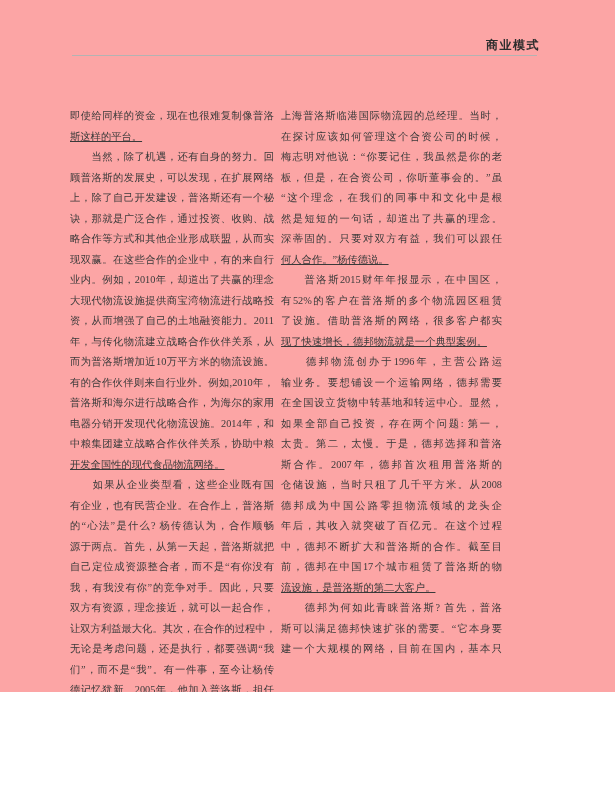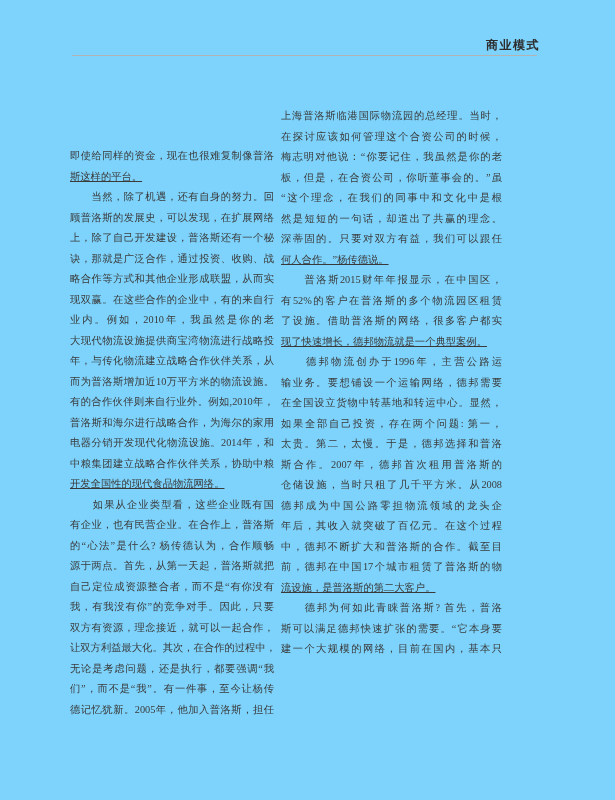--- a/index.html
+++ b/index.html
@@ -4,22 +4,22 @@
 <style>
   * { margin: 0; padding: 0; box-sizing: border-box; }
   html, body { width: 615px; height: 800px; }
   body {
     background: #ffffff;
     font-family: "Liberation Serif", "DejaVu Serif", serif;
   }
   .page {
     position: relative;
     width: 615px;
-    height: 800px;
-    background: #7dd3fc;
+    height: 692px;
+    background: #fca5a5;
     overflow: hidden;
     color: #3a3a3a;
   }
   .header-title {
     position: absolute;
     top: 37px;
     left: 0;
     width: 540px;
     text-align: right;
     font-family: "Liberation Sans", "DejaVu Sans", sans-serif;
@@ -35,21 +35,21 @@
     width: 465px;
     height: 1px;
     background: #b3b3b3;
   }
   .column {
     position: absolute;
     top: 106px;
     font-size: 10.3px;
     color: #3a3a3a;
   }
-  .col-left  { left: 70px;  width: 204px; margin-top: 40px; }
+  .col-left  { left: 70px;  width: 204px; }
   .col-right { left: 281px; width: 221px; }
   .line {
     height: 20.5px;
     line-height: 20.5px;
     text-align: justify;
     text-align-last: justify;
     white-space: nowrap;
   }
   .line.para-end {
     text-align-last: left;
@@ -65,22 +65,23 @@
 
   <div class="column col-left" id="col-left">
       <div class="line">即使给同样的资金，现在也很难复制像普洛</div>
       <div class="line para-end">斯这样的平台。</div>
       <div class="line">　　当然，除了机遇，还有自身的努力。回</div>
       <div class="line">顾普洛斯的发展史，可以发现，在扩展网络</div>
       <div class="line">上，除了自己开发建设，普洛斯还有一个秘</div>
       <div class="line">诀，那就是广泛合作，通过投资、收购、战</div>
       <div class="line">略合作等方式和其他企业形成联盟，从而实</div>
       <div class="line">现双赢。在这些合作的企业中，有的来自行</div>
-      <div class="line">业内。例如，2010年，我虽然是你的老</div>
+      <div class="line">业内。例如，2010年，却道出了共赢的理念</div>
       <div class="line">大现代物流设施提供商宝湾物流进行战略投</div>
+      <div class="line">资，从而增强了自己的土地融资能力。2011</div>
       <div class="line">年，与传化物流建立战略合作伙伴关系，从</div>
       <div class="line">而为普洛斯增加近10万平方米的物流设施。</div>
       <div class="line">有的合作伙伴则来自行业外。例如,2010年，</div>
       <div class="line">普洛斯和海尔进行战略合作，为海尔的家用</div>
       <div class="line">电器分销开发现代化物流设施。2014年，和</div>
       <div class="line">中粮集团建立战略合作伙伴关系，协助中粮</div>
       <div class="line para-end">开发全国性的现代食品物流网络。</div>
       <div class="line">　　如果从企业类型看，这些企业既有国</div>
       <div class="line">有企业，也有民营企业。在合作上，普洛斯</div>
       <div class="line">的“心法”是什么? 杨传德认为，合作顺畅</div>

